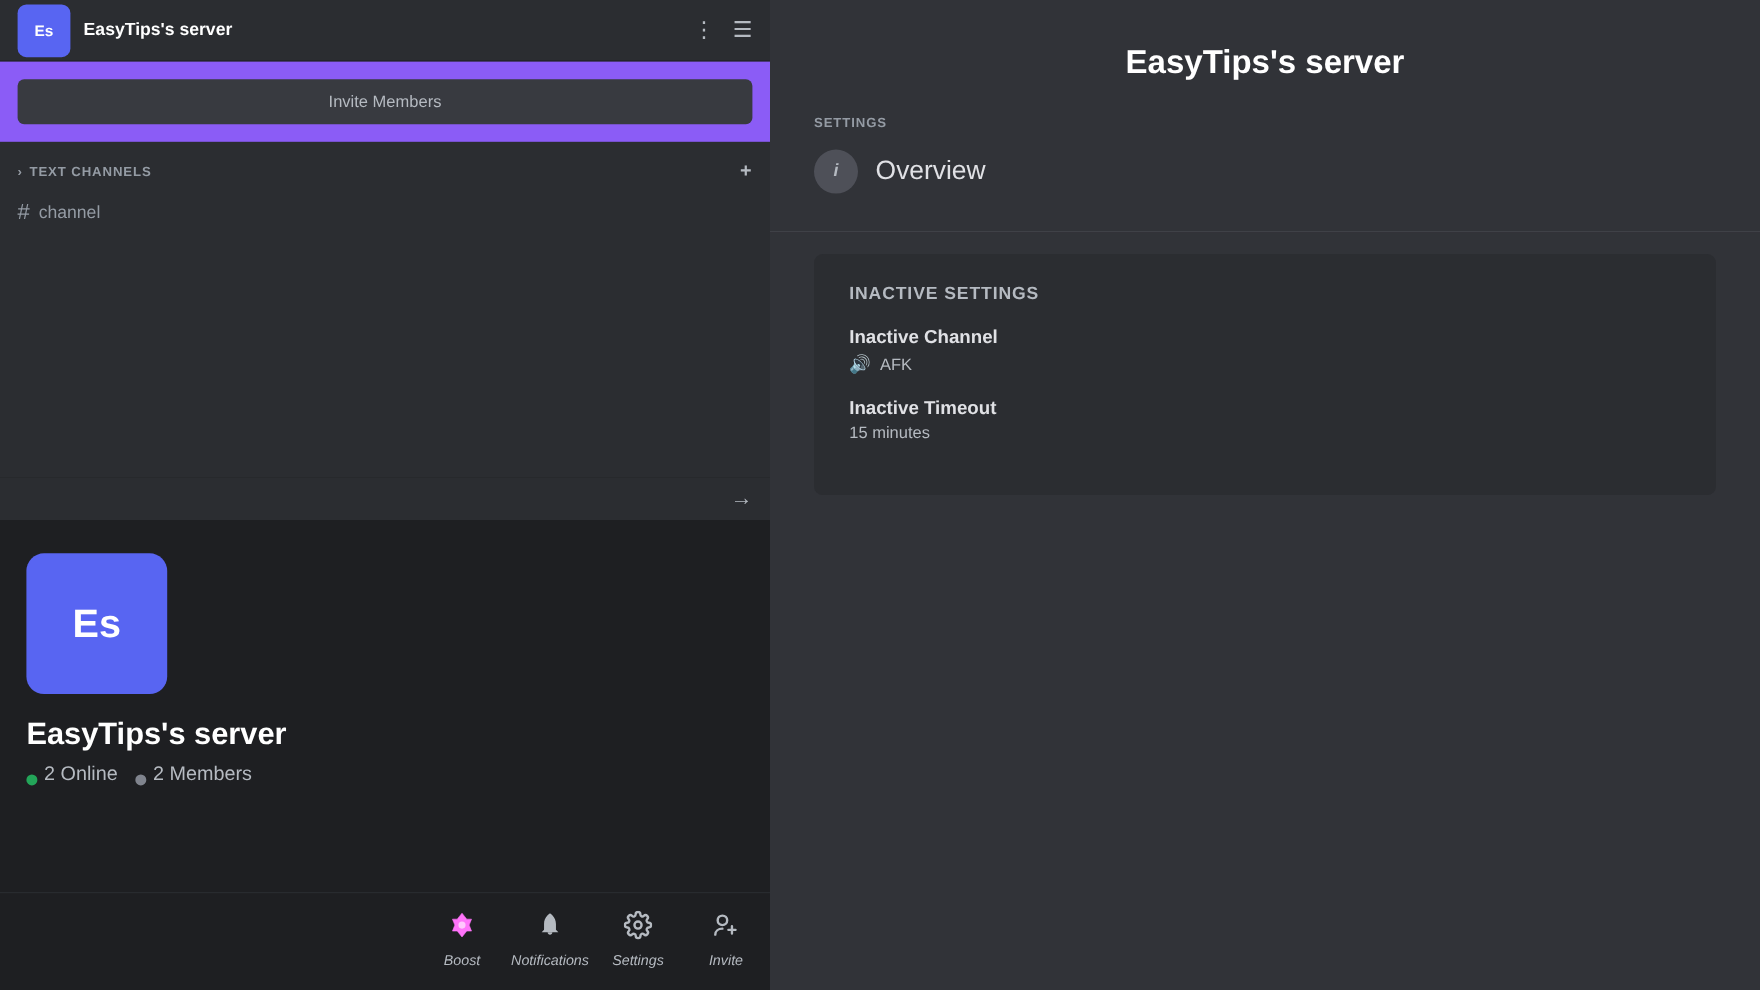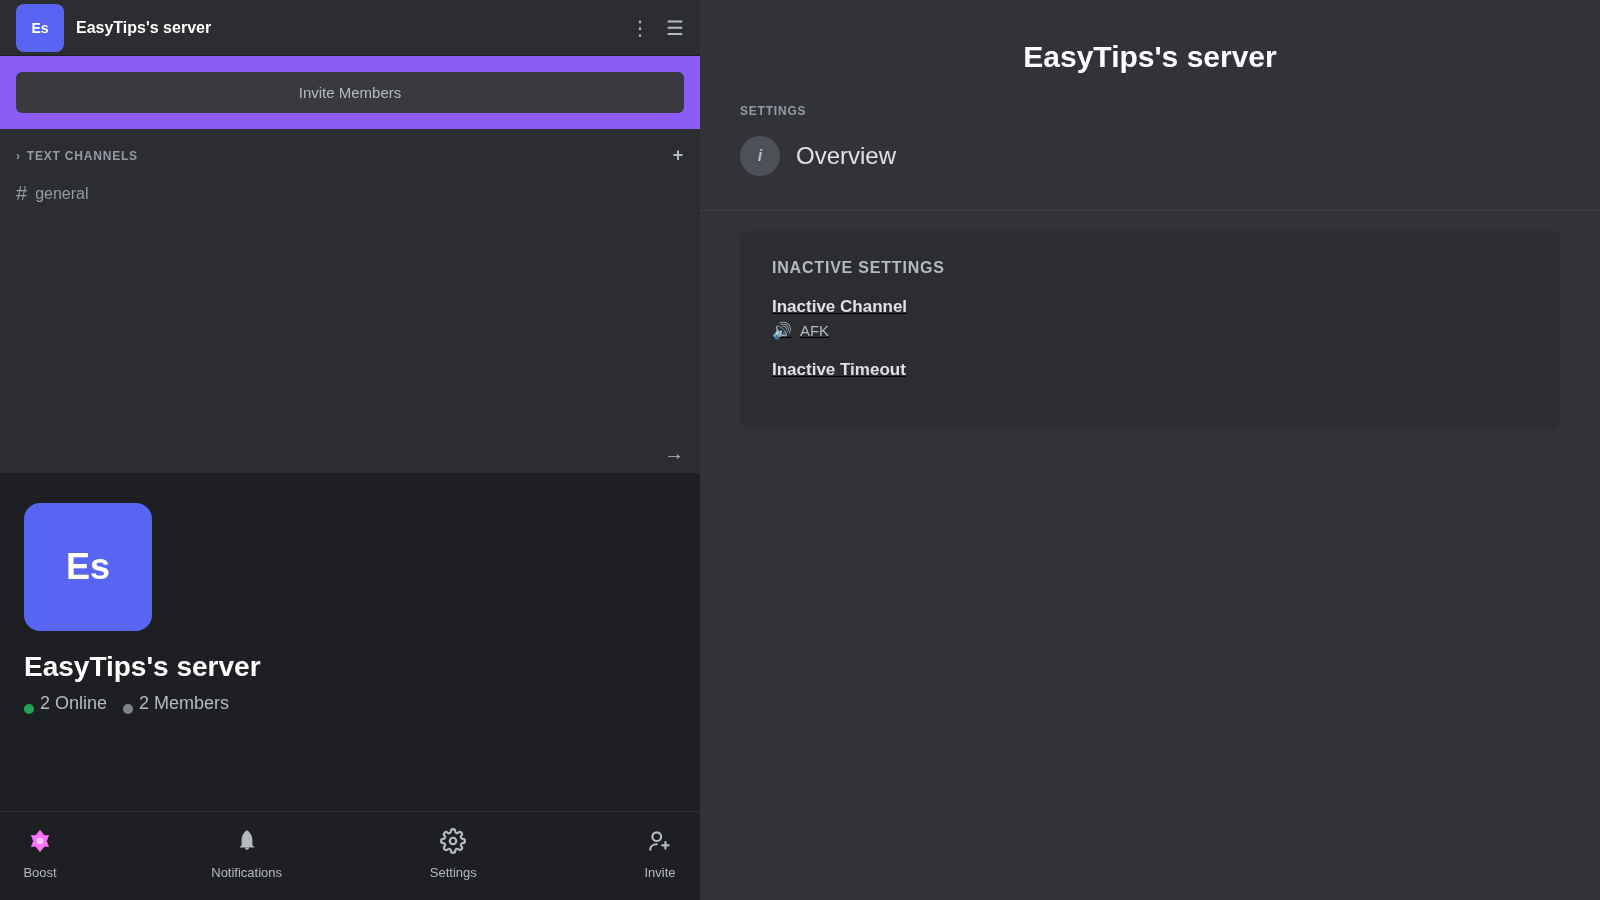--- a/index.html
+++ b/index.html
@@ -197,25 +197,26 @@
     .dot-offline {
       width: 10px;
       height: 10px;
       border-radius: 50%;
       background: #80848e;
     }
 
     
     .bottom-action-bar {
       display: flex;
-      justify-content: space-between;
+      justify-content: flex-end;
       align-items: center;
       background: #1e1f22;
       padding: 16px 0 20px 0;
       border-top: 1px solid #2b2d31;
+      font-style: italic;
     }
 
     .action-item {
       display: flex;
       flex-direction: column;
       align-items: center;
       gap: 4px;
       cursor: pointer;
       min-width: 80px;
     }
@@ -313,21 +314,20 @@
 
     .inactive-settings-desc {
       color: #b5bac1;
       font-size: 16px;
       line-height: 1.6;
       margin-bottom: 28px;
     }
 
     .setting-row {
       margin-bottom: 20px;
-      text-decoration: underline;
     }
 
     .setting-row-title {
       color: #e0e1e5;
       font-size: 17px;
       font-weight: 600;
       margin-bottom: 4px;
     }
 
     .setting-row-value {
@@ -367,21 +367,21 @@
   <div class="channels-area">
     <div class="channel-category">
       <div class="channel-category-left">
         <span style="font-size:12px; color:#949ba4;">›</span>
         <span>TEXT CHANNELS</span>
       </div>
       <span style="font-size:18px; color:#b5bac1; cursor:pointer;">+</span>
     </div>
     <div class="channel-item">
       <span class="channel-hash">#</span>
-      <span>general</span>
+      <span>channel</span>
     </div>
   </div>
 
   <div class="right-arrow-area" style="background:#2b2d31;">
     <span class="right-arrow">→</span>
   </div>
 
   <div class="server-info-section">
     <div class="server-icon-large">
       <span>Es</span>
@@ -464,15 +464,18 @@
     <div class="setting-row">
       <div class="setting-row-title">Inactive Channel</div>
       <div class="setting-row-value">
         <span class="speaker-icon">🔊</span>
         <span>AFK</span>
       </div>
     </div>
 
     <div class="setting-row">
       <div class="setting-row-title">Inactive Timeout</div>
+      <div class="setting-row-value">
+        <span>15 minutes</span>
+      </div>
     </div>
   </div>
 </div>
 
 </body></html>

